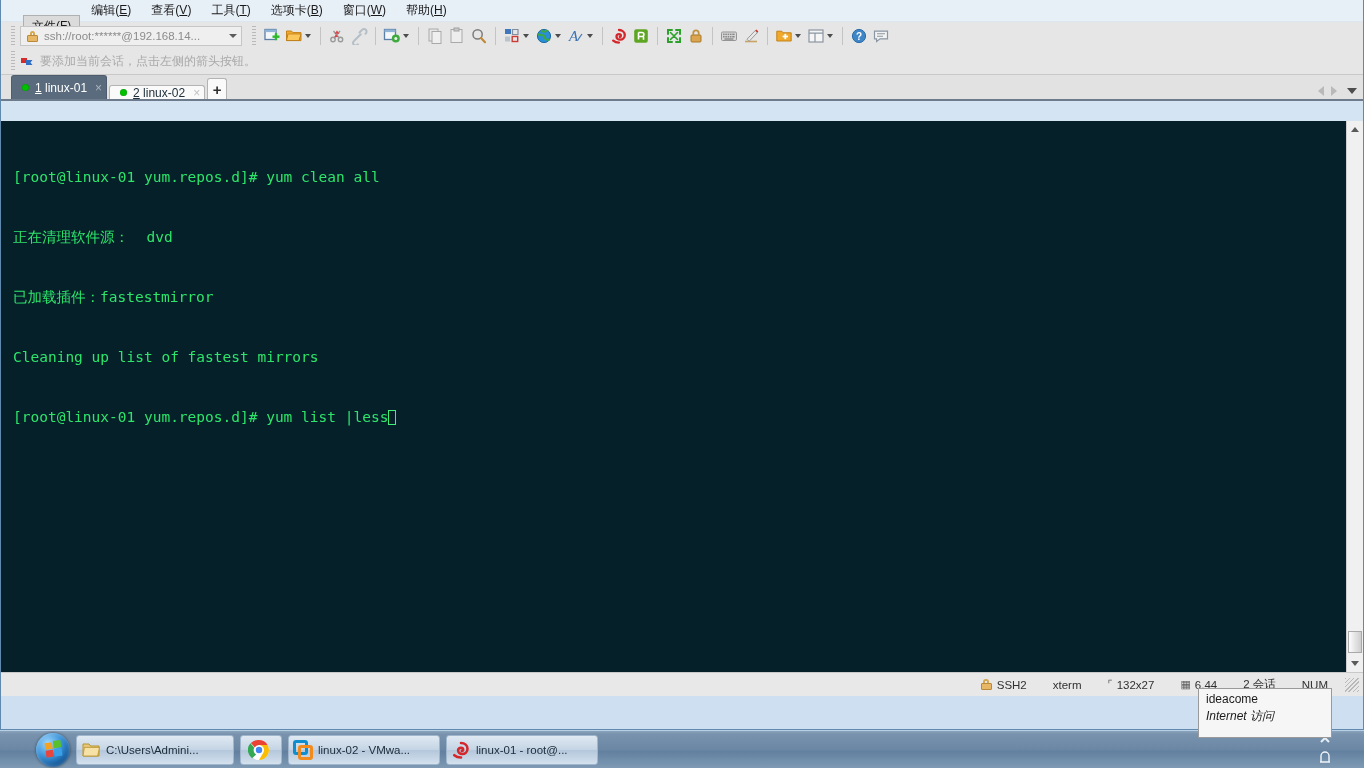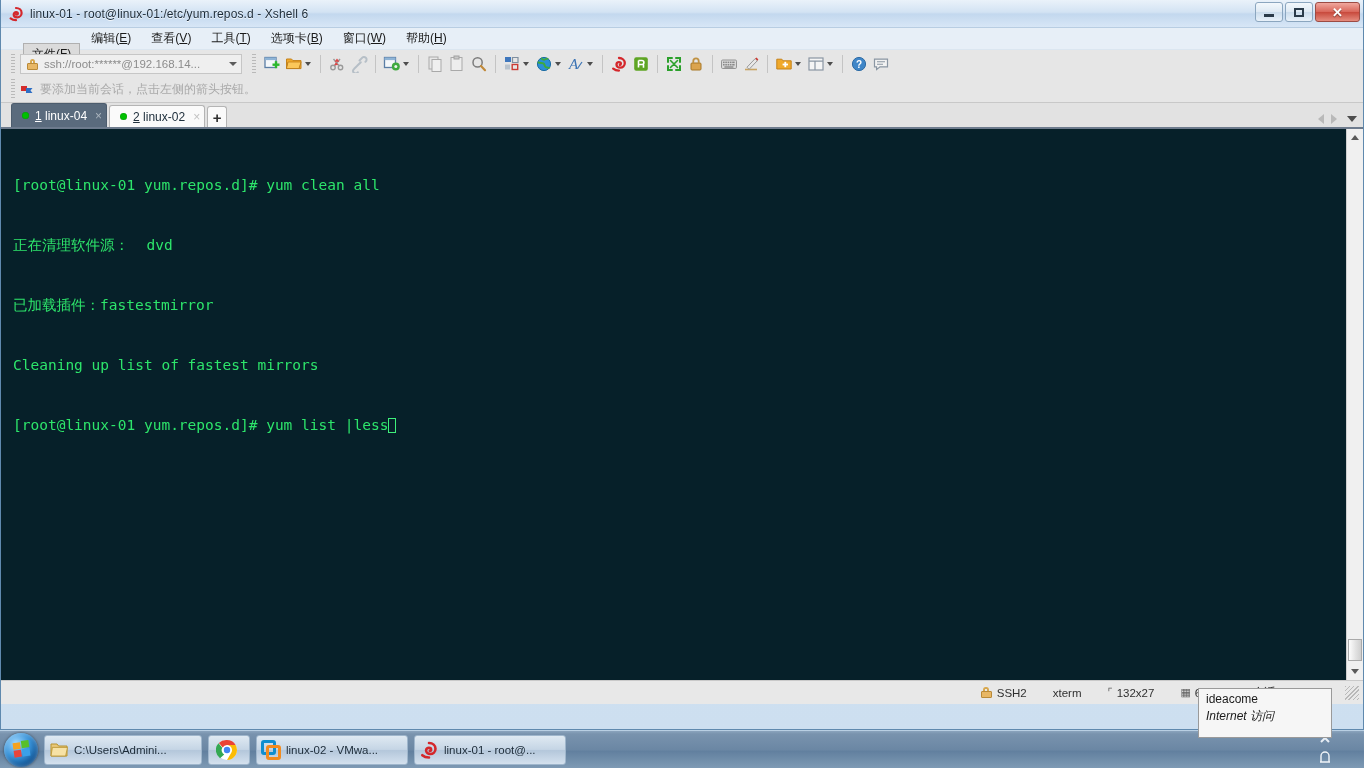--- a/index.html
+++ b/index.html
@@ -132,21 +132,21 @@
   #hint-text { font-size: 12px; color: #a9a9a9; white-space: nowrap; }
 
   
   #tab-strip {
     height: 26px; background: #e2e2e2;
     display: flex; align-items: flex-end;
     padding-left: 10px; position: relative;
     border-bottom: 2px solid #6d7b8d;
   }
   .tab {
-    height: 22px; display: flex; align-items: center;
+    height: 14px; display: flex; align-items: center;
     padding: 0 4px 0 10px; margin-right: 2px;
     font-size: 12px; border: 1px solid #b4b4b4; border-bottom: none;
     border-radius: 3px 3px 0 0;
     cursor: default; position: relative;
   }
   .tab.selected {
     background: #5a6b7d;
     border-color: #4d5d6e;
     color: #ffffff;
     height: 24px;
@@ -191,20 +191,21 @@
     width:0;height:0;border-left:5px solid transparent;border-right:5px solid transparent;
     border-top:6px solid #4d4d4d; margin-left:3px;
   }
 
   
   #terminal-wrap {
     position: relative;
     height: 551px;
     background: #062029;
     display: flex;
+    margin-top: 20px;
   }
   #terminal {
     flex: 1;
     padding: 6px 0 0 12px;
     font-family: "DejaVu Sans Mono", "Liberation Mono", monospace;
     font-size: 14.5px;
     line-height: 20px;
     color: #2fe06a;
     overflow: hidden;
     white-space: pre;
@@ -281,21 +282,21 @@
     line-height: 17px;
   }
   #net-balloon .l2 { font-style: italic; }
 
   
   #taskbar {
     position: absolute; left: 0; top: 730px;
     width: 1364px; height: 38px;
     background: linear-gradient(to bottom,#8ba4bd 0%,#7993ae 8%,#6b87a4 50%,#62809f 55%,#7e9ab4 100%);
     border-top: 1px solid #b9cfe3;
-    display: flex; align-items: center;
+    display: flex; align-items: center; padding-left: 32px;
   }
   #start-orb {
     width: 34px; height: 34px; border-radius: 50%; margin-left: 4px;
     background: radial-gradient(circle at 35% 30%, #9fd8ff 0%, #3a93d8 42%, #0d4f8f 75%, #06315c 100%);
     box-shadow: 0 0 3px rgba(0,0,0,.5), inset 0 0 4px rgba(255,255,255,.4);
     position: relative; flex: none;
     display:flex;align-items:center;justify-content:center;
   }
   .task-btn {
     height: 30px; margin-left: 6px;
@@ -338,41 +339,20 @@
   .lockbody { position:absolute; left:0; bottom:0; width:100%; height:60%;
               background:#e8b765; border:1px solid #b98a39; border-radius:1px; }
   .lockshack { position:absolute; left:25%; top:0; width:50%; height:55%;
               border:2px solid #d8a84f; border-bottom:none; border-radius:50% 50% 0 0; }
 </style>
 </head>
 <body>
 
 <div id="app-window">
 
-  <div id="title-bar">
-    <div id="title-icon">
-      <svg width="16" height="16" viewBox="0 0 16 16">
-        <path d="M8 2c3.2 0 5.6 2.2 5.6 4.9 0 2.6-2 4.4-4.4 4.4-2 0-3.5-1.3-3.5-2.9 0-1.4 1.1-2.4 2.4-2.4 1 0 1.8.6 1.8 1.5 0 .7-.5 1.2-1.1 1.2-.4 0-.7-.2-.8-.5" fill="none" stroke="#d4272b" stroke-width="2.2" stroke-linecap="round"></path>
-        <path d="M2.6 12.4C4 13.6 6 14.2 8 14.2" fill="none" stroke="#d4272b" stroke-width="2.2" stroke-linecap="round"></path>
-      </svg>
-    </div>
-    <div id="title-text">linux-01 - root@linux-01:/etc/yum.repos.d - Xshell 6</div>
-
-    <div id="win-buttons">
-      <div class="win-btn" id="btn-min">
-        <span class="glyph min-glyph"></span>
-      </div>
-      <div class="win-btn" id="btn-max">
-        <span class="glyph max-glyph"></span>
-      </div>
-      <div class="win-btn" id="btn-close">
-        <span class="x-glyph">✕</span>
-      </div>
-    </div>
-  </div>
 
   <div id="menu-bar">
     <div class="menu-item active">
       <span>文件</span>(<u>F</u>)
     </div>
     <div class="menu-item">
       <span>编辑</span>(<u>E</u>)
     </div>
     <div class="menu-item">
       <span>查看</span>(<u>V</u>)
@@ -609,21 +589,21 @@
           <path d="M6 3h6.5l-2 2.6 2 2.4H6z" fill="#2f6fc4"></path>
         </svg>
       </div>
       <div id="hint-text">要添加当前会话，点击左侧的箭头按钮。</div>
     </div>
   </div>
 
   <div id="tab-strip">
     <div class="tab selected">
       <span class="tab-dot"></span>
-      <span class="tab-label"><u>1</u>&nbsp;<span>linux-04</span></span>
+      <span class="tab-label"><u>1</u>&nbsp;<span>linux-01</span></span>
       <span class="tab-close">×</span>
     </div>
     <div class="tab unselected">
       <span class="tab-dot"></span>
       <span class="tab-label"><u>2</u>&nbsp;<span>linux-02</span></span>
       <span class="tab-close">×</span>
     </div>
     <div id="tab-add">+</div>
 
     <div id="tab-nav">

